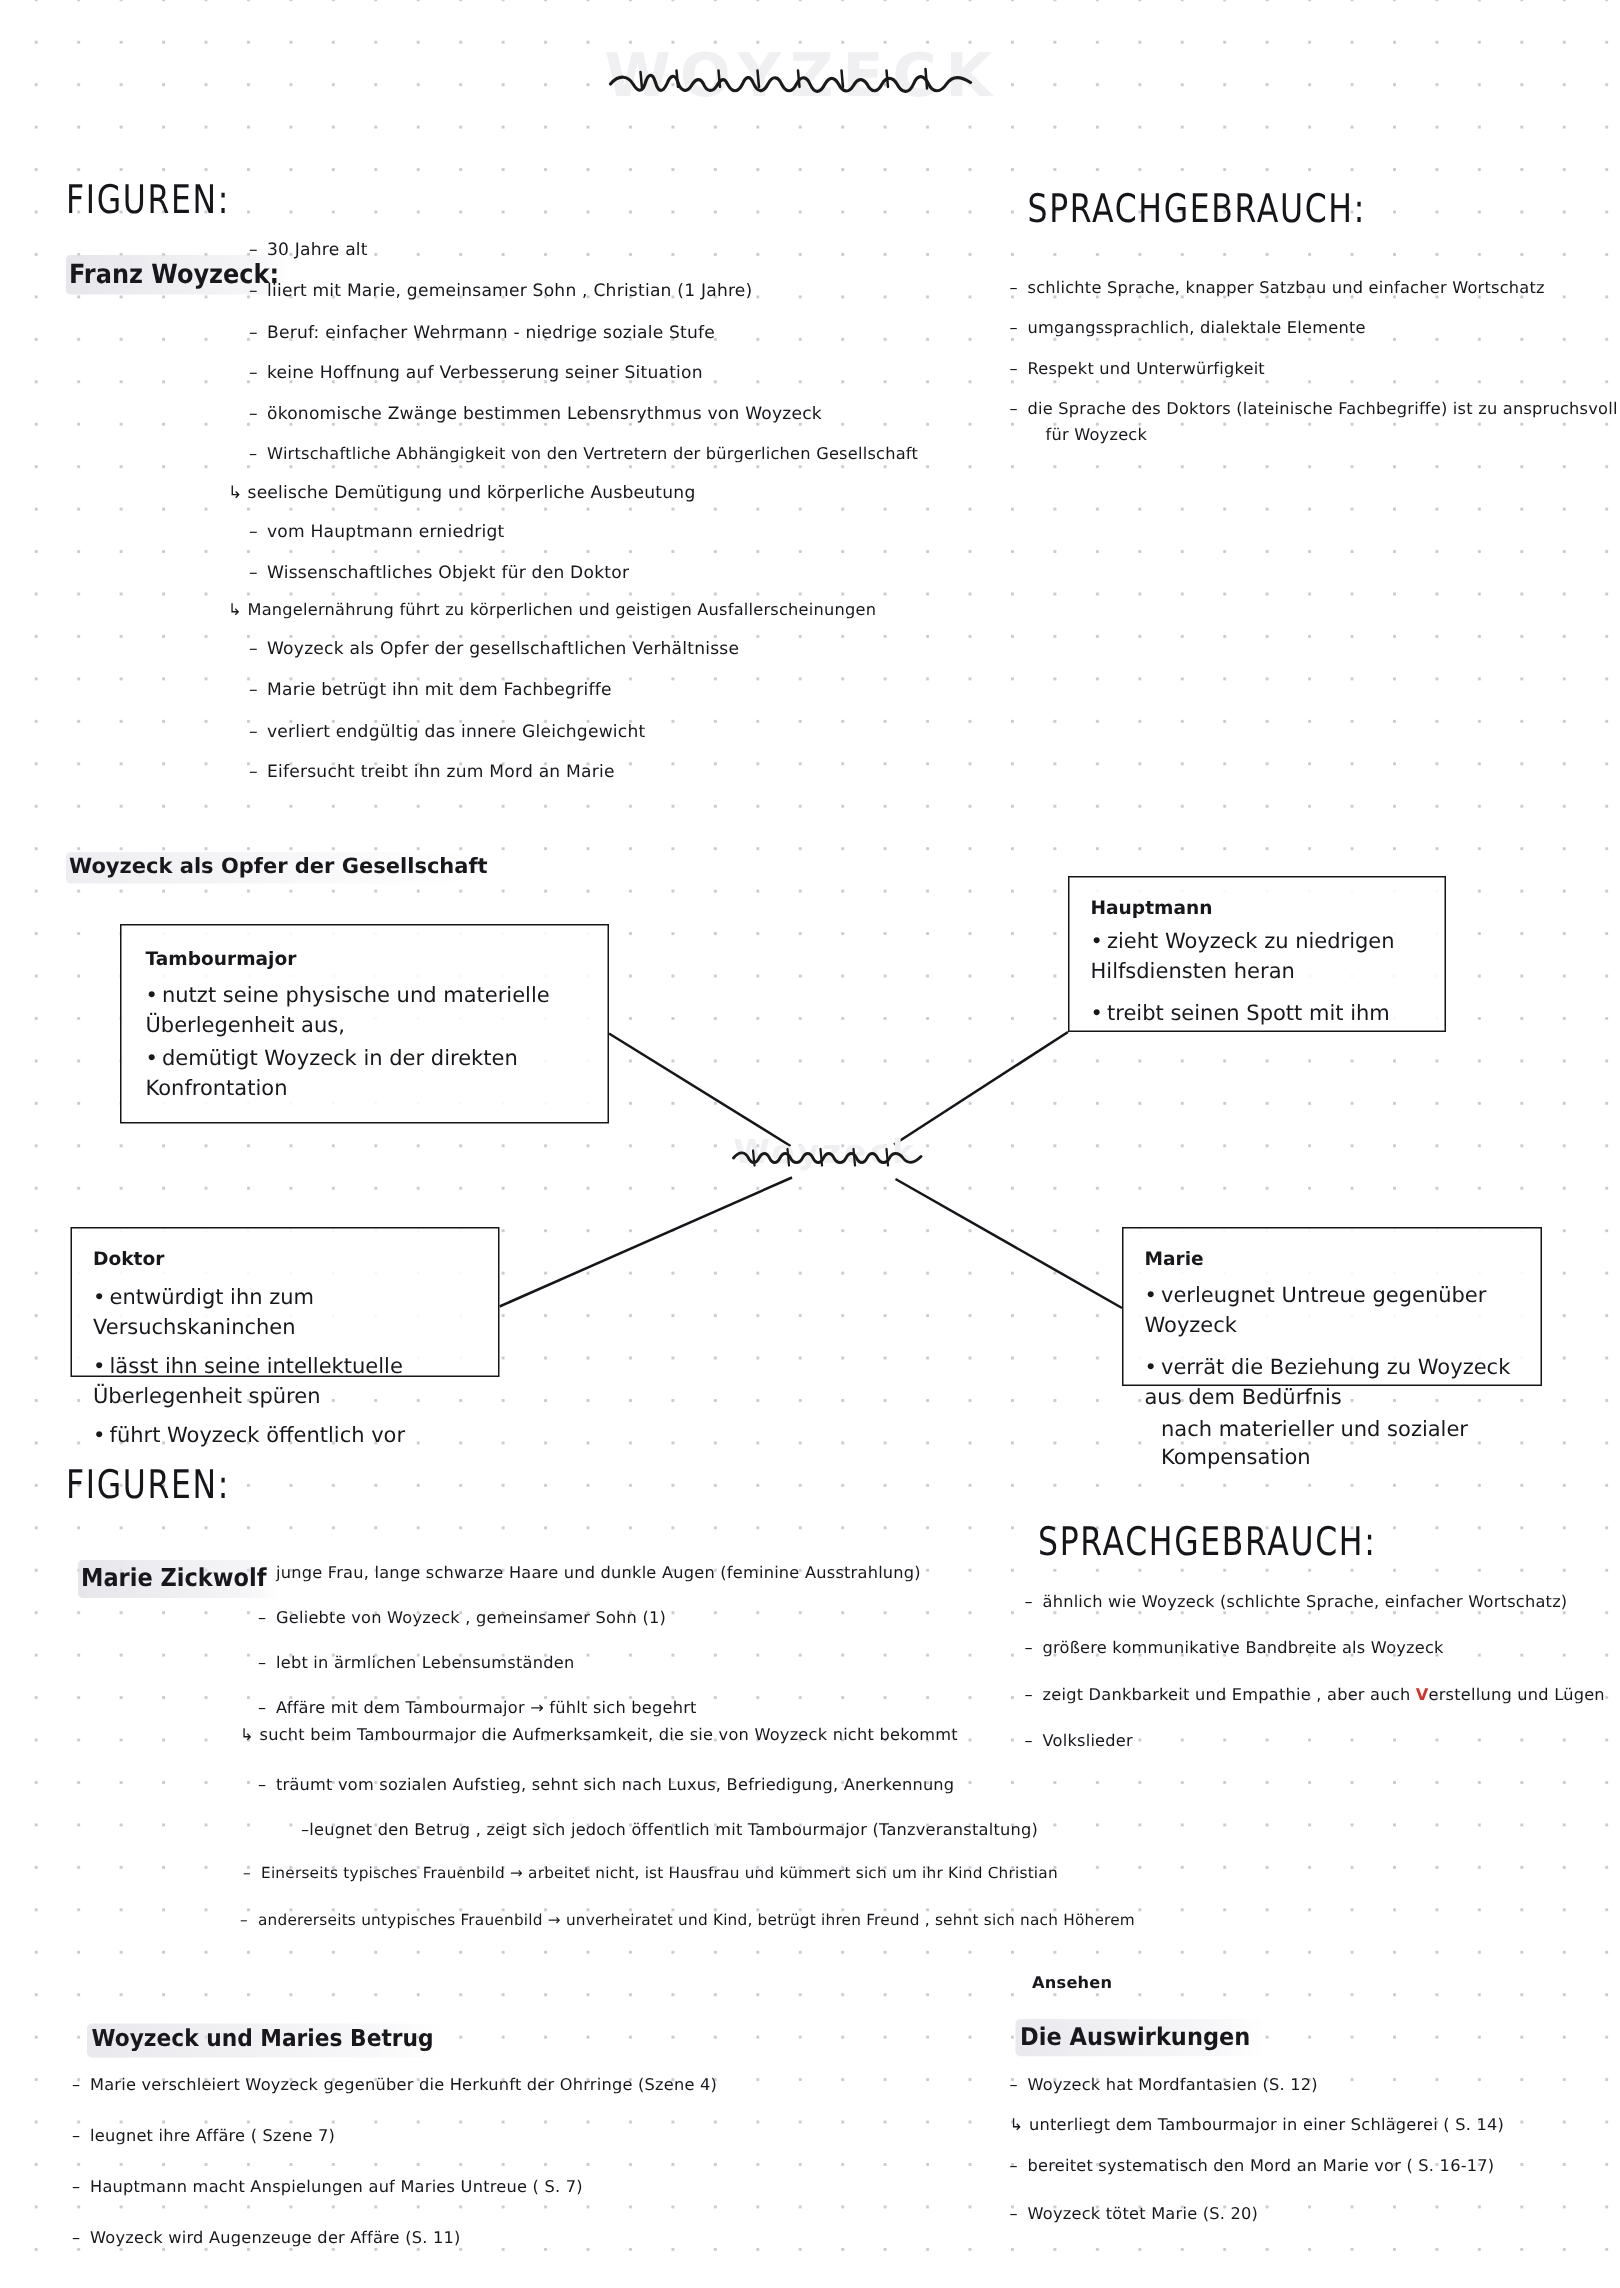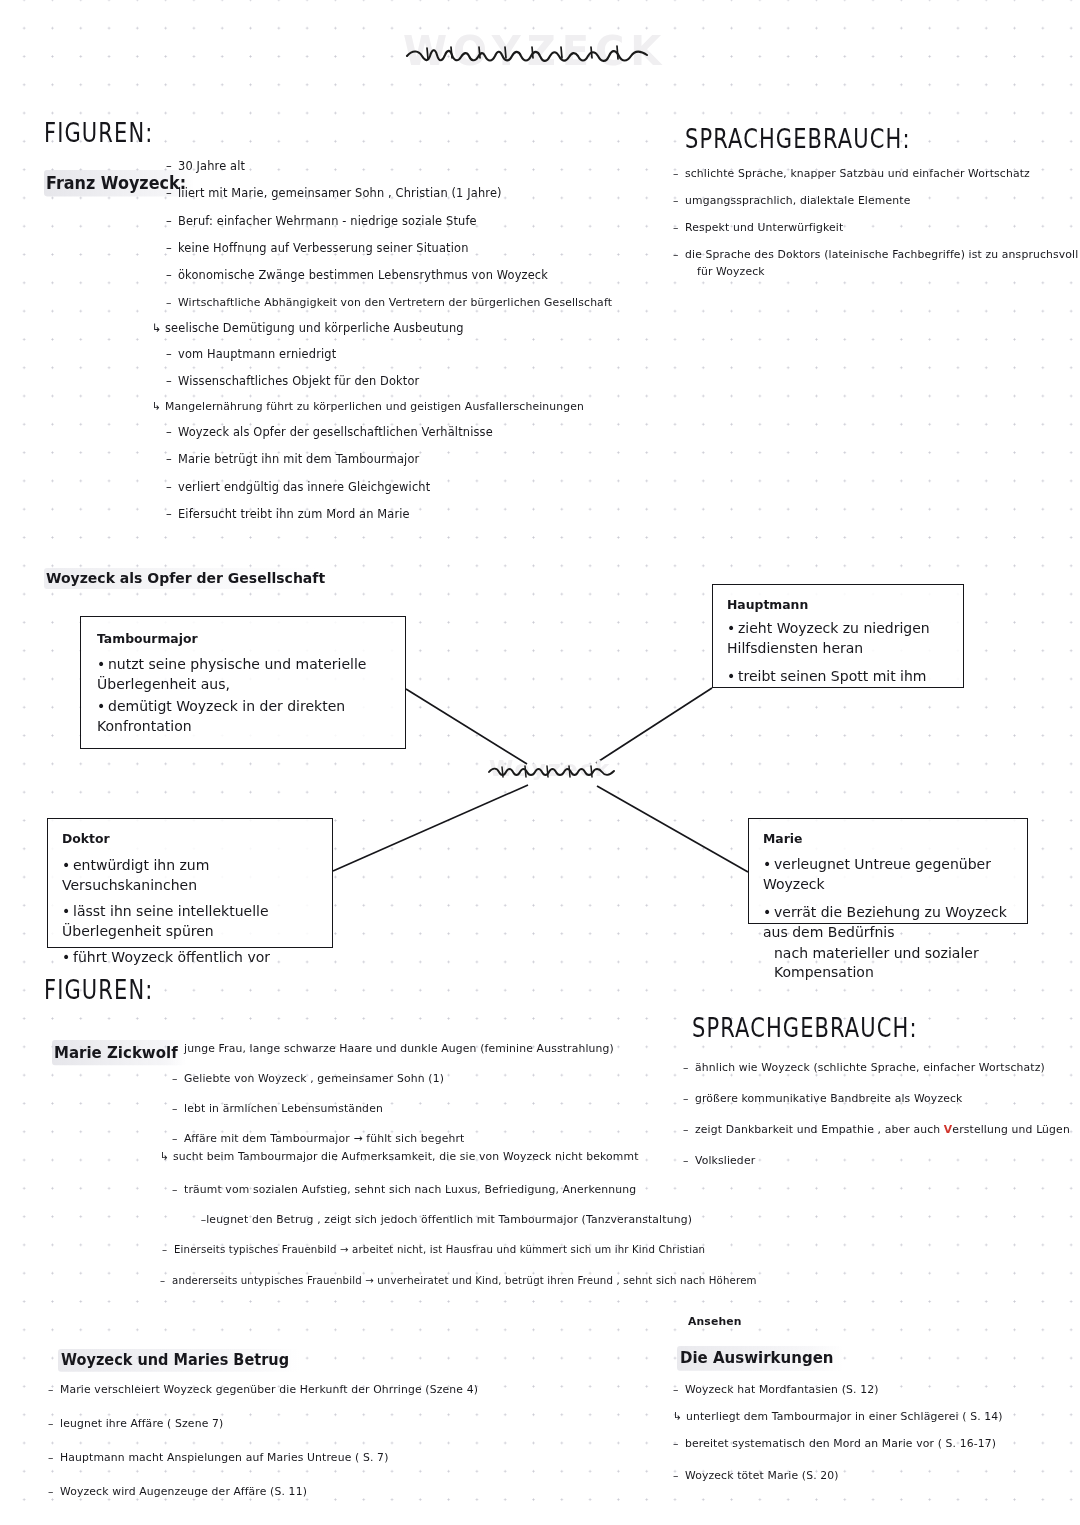--- a/index.html
+++ b/index.html
@@ -157,33 +157,33 @@
     <div class="bl" style="margin-bottom:13px;">
       <span class="dash">–</span><span>Wissenschaftliches Objekt für den Doktor</span>
     </div>
     <div class="bl small" style="margin-bottom:13px;margin-left:-14px;">
       <span class="arrowsub">↳</span><span>Mangelernährung führt zu körperlichen und geistigen Ausfallerscheinungen</span>
     </div>
     <div class="bl" style="margin-bottom:14.8px;">
       <span class="dash">–</span><span>Woyzeck als Opfer der gesellschaftlichen Verhältnisse</span>
     </div>
     <div class="bl" style="margin-bottom:14.8px;">
-      <span class="dash">–</span><span>Marie betrügt ihn mit dem Tambourmajor</span>
+      <span class="dash">–</span><span>Marie betrügt ihn mit dem Fachbegriffe</span>
     </div>
     <div class="bl" style="margin-bottom:14.8px;">
       <span class="dash">–</span><span>verliert endgültig das innere Gleichgewicht</span>
     </div>
     <div class="bl" style="margin-bottom:0;">
       <span class="dash">–</span><span>Eifersucht treibt ihn zum Mord an Marie</span>
     </div>
   </div>
 
   <div class="abs sectionhead" style="left:685px;top:124px;">SPRACHGEBRAUCH:</div>
 
-  <div class="abs" style="left:673px;top:168px;width:400px;">
+  <div class="abs" style="left:673px;top:186px;width:400px;">
     <div class="bl small" style="margin-bottom:15px;">
       <span class="dash">–</span><span>schlichte Sprache, knapper Satzbau und einfacher Wortschatz</span>
     </div>
     <div class="bl small" style="margin-bottom:15px;">
       <span class="dash">–</span><span>umgangssprachlich, dialektale Elemente</span>
     </div>
     <div class="bl small" style="margin-bottom:15px;">
       <span class="dash">–</span><span>Respekt und Unterwürfigkeit</span>
     </div>
     <div class="bl small" style="margin-bottom:5px;">
@@ -227,21 +227,21 @@
   <div class="box" style="left:712px;top:584px;width:252px;height:104px;padding:12px 12px 10px 14px;">
     <div class="boxtitle" style="margin-bottom:7px;">Hauptmann</div>
     <div class="bullet" style="margin-bottom:8px;">
       <span class="dot">•</span><span>zieht Woyzeck zu niedrigen Hilfsdiensten heran</span>
     </div>
     <div class="bullet" style="margin-bottom:0;">
       <span class="dot">•</span><span>treibt seinen Spott mit ihm</span>
     </div>
   </div>
 
-  <div class="box" style="left:47px;top:818px;width:286px;height:130px;padding:12px 12px 10px 14px;">
+  <div class="box" style="left:47px;top:818px;width:286px;height:100px;padding:12px 12px 10px 14px;">
     <div class="boxtitle" style="margin-bottom:10px;">Doktor</div>
     <div class="bullet" style="margin-bottom:6px;">
       <span class="dot">•</span><span>entwürdigt ihn zum Versuchskaninchen</span>
     </div>
     <div class="bullet" style="margin-bottom:6px;">
       <span class="dot">•</span><span>lässt ihn seine intellektuelle Überlegenheit spüren</span>
     </div>
     <div class="bullet" style="margin-bottom:0;">
       <span class="dot">•</span><span>führt Woyzeck öffentlich vor</span>
     </div>

